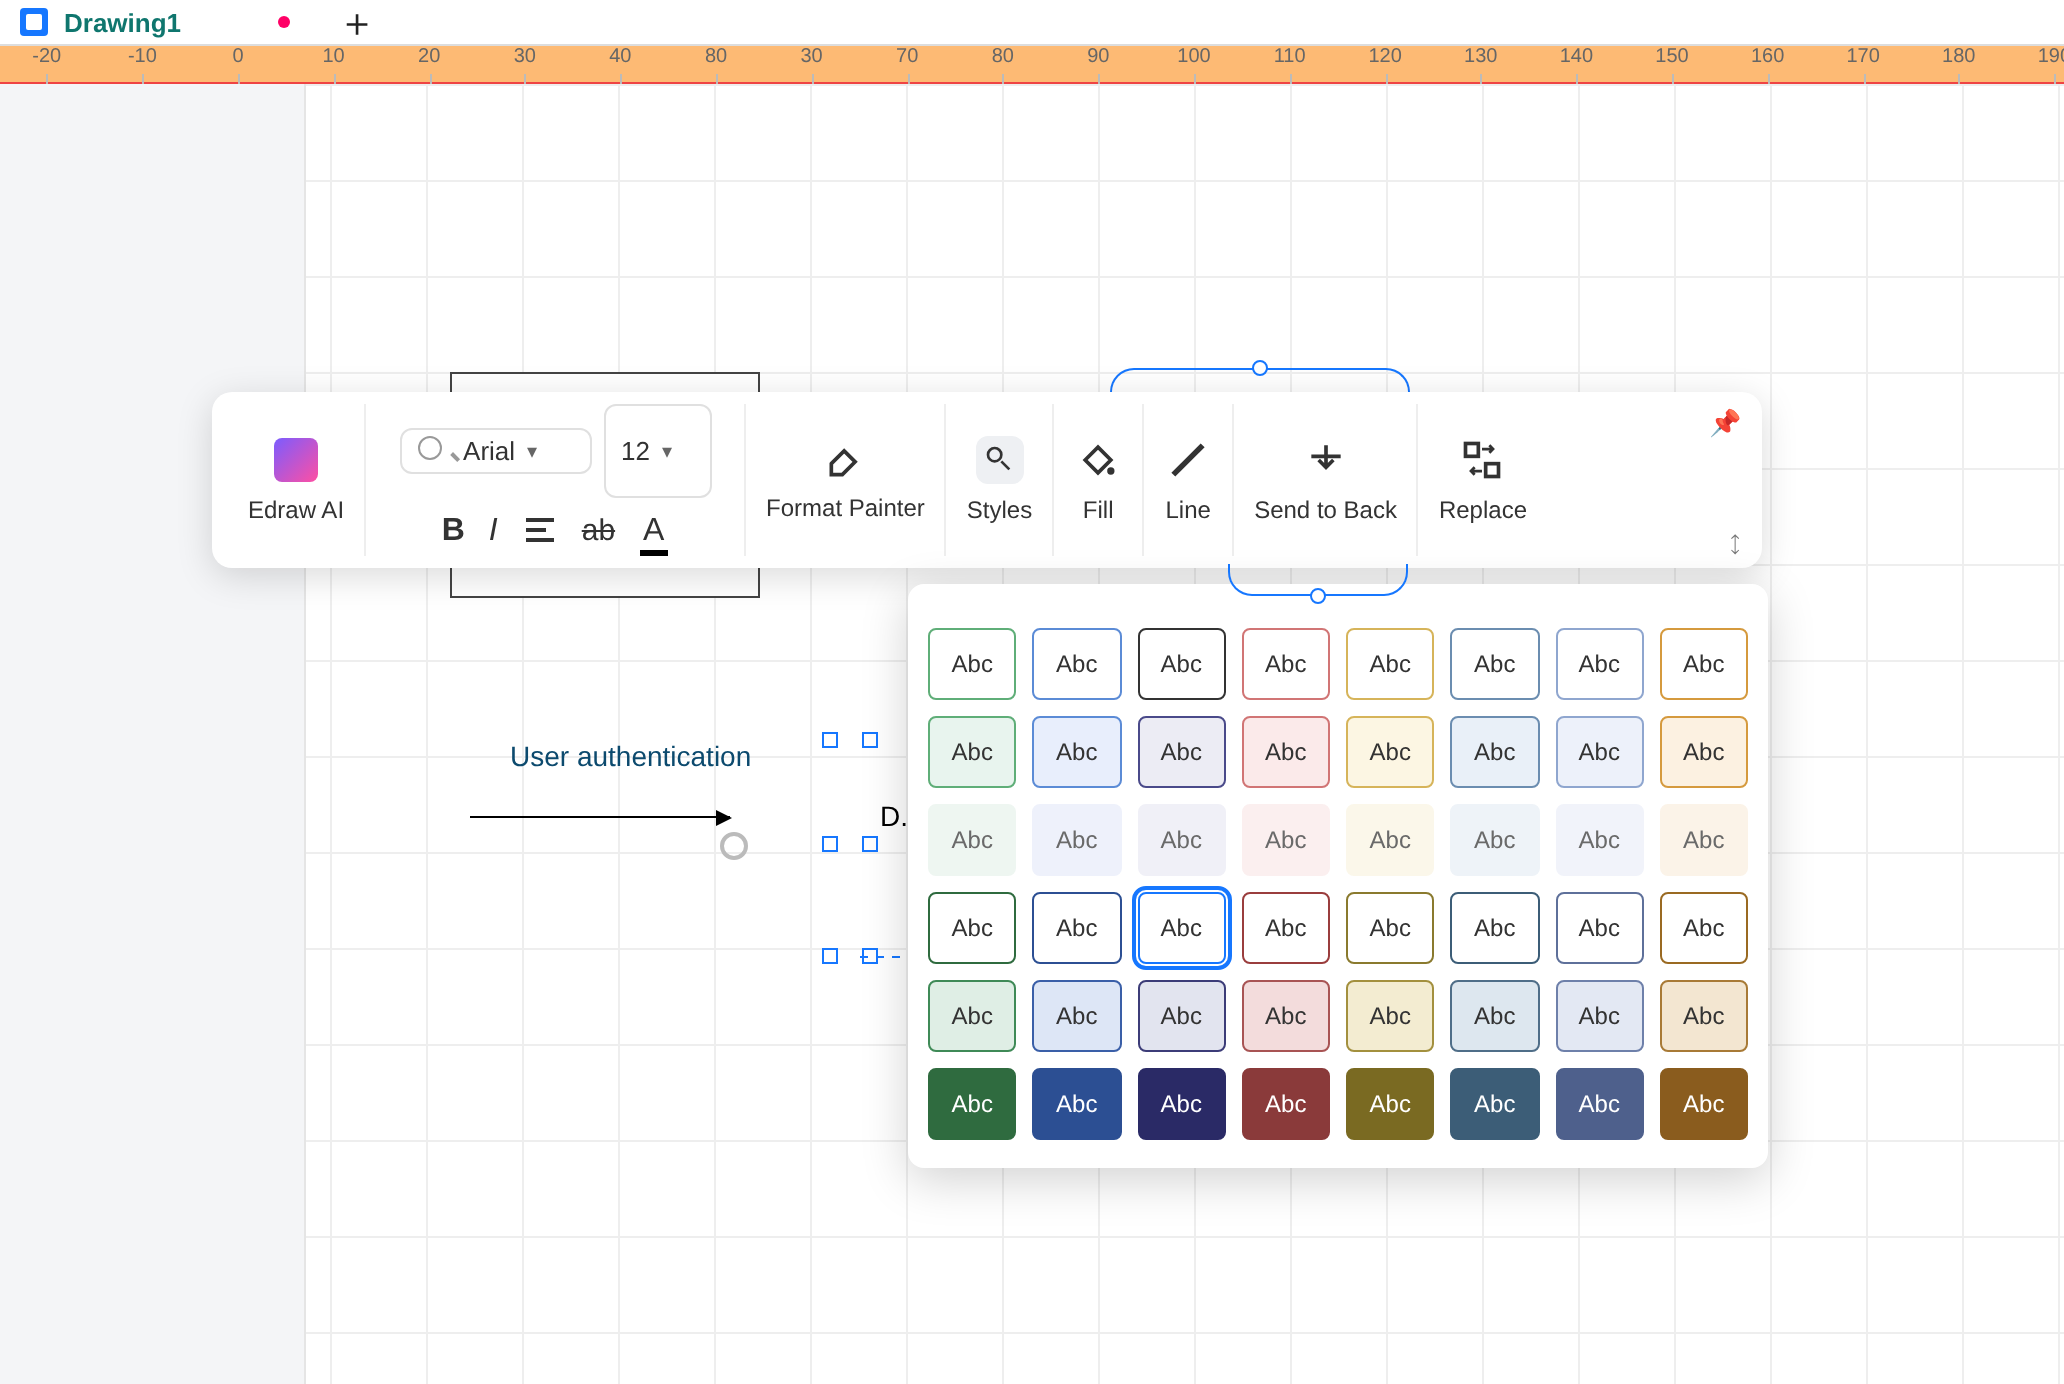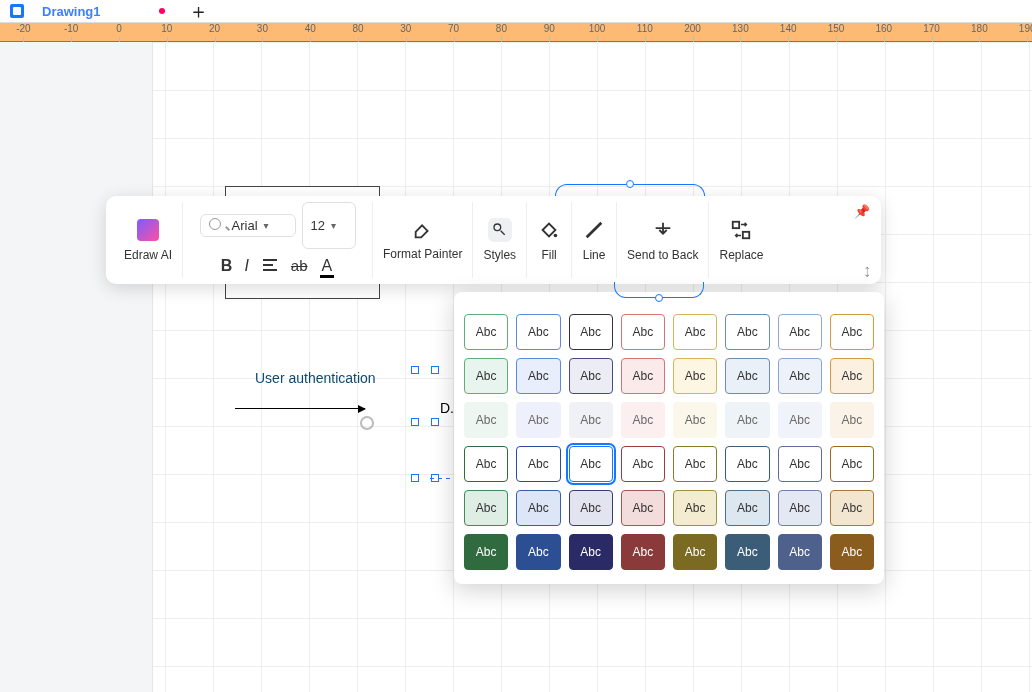--- a/index.html
+++ b/index.html
@@ -1,20 +1,20 @@
 <!DOCTYPE html>
 <html><head>
 <meta charset="utf-8">
 <style>
   * { box-sizing: border-box; margin: 0; padding: 0; }
   body { font-family: -apple-system, BlinkMacSystemFont, "Segoe UI", Arial, sans-serif; font-size: 13px; color: #333; background: #fff; overflow: hidden; width: 1032px; height: 692px; position: relative; }
 
   
   .tabbar { height: 22px; display: flex; align-items: center; padding-left: 4px; gap: 8px; }
-  .tab { display: flex; align-items: center; gap: 18px; color: #3b82f6; font-weight: 600; font-size: 13px; padding: 0 6px; }
+  .tab { display: flex; align-items: center; gap: 8px; color: #0f766e; font-weight: 600; font-size: 13px; padding: 0 6px; }
   .tab .doc-ico { width:14px; height:14px; background:#1677ff; border-radius:2px; display:flex; align-items:center; justify-content:center;}
   .tab .doc-ico::after{content:"";width:8px;height:8px;background:#fff;border-radius:1px;}
   .tab .dot { width:6px; height:6px; background:#f06; border-radius:50%; margin-left:40px;}
   .plus { font-size:20px; color:#222; margin-left:10px;}
 
   
   .ruler { position:relative; height:20px; border-top:1px solid #ddd; border-bottom:1px solid #ef4444; background:#fdba74;}
   .tick { position:absolute; top:0; font-size:10px; color:#666; transform:translateX(-50%);}
   .tickline { position:absolute; top:14px; width:1px; height:6px; background:#bbb;}
 
@@ -104,21 +104,21 @@
     <span class="tick" style="left: 453.6px;">70</span>
     <span class="tickline" style="left: 453.6px;"></span>
     <span class="tick" style="left: 501.4px;">80</span>
     <span class="tickline" style="left: 501.4px;"></span>
     <span class="tick" style="left: 549.2px;">90</span>
     <span class="tickline" style="left: 549.2px;"></span>
     <span class="tick" style="left: 597px;">100</span>
     <span class="tickline" style="left: 597px;"></span>
     <span class="tick" style="left: 644.8px;">110</span>
     <span class="tickline" style="left: 644.8px;"></span>
-    <span class="tick" style="left: 692.6px;">200</span>
+    <span class="tick" style="left: 692.6px;">120</span>
     <span class="tickline" style="left: 692.6px;"></span>
     <span class="tick" style="left: 740.4px;">130</span>
     <span class="tickline" style="left: 740.4px;"></span>
     <span class="tick" style="left: 788.2px;">140</span>
     <span class="tickline" style="left: 788.2px;"></span>
     <span class="tick" style="left: 836px;">150</span>
     <span class="tickline" style="left: 836px;"></span>
     <span class="tick" style="left: 883.8px;">160</span>
     <span class="tickline" style="left: 883.8px;"></span>
     <span class="tick" style="left: 931.6px;">170</span>

